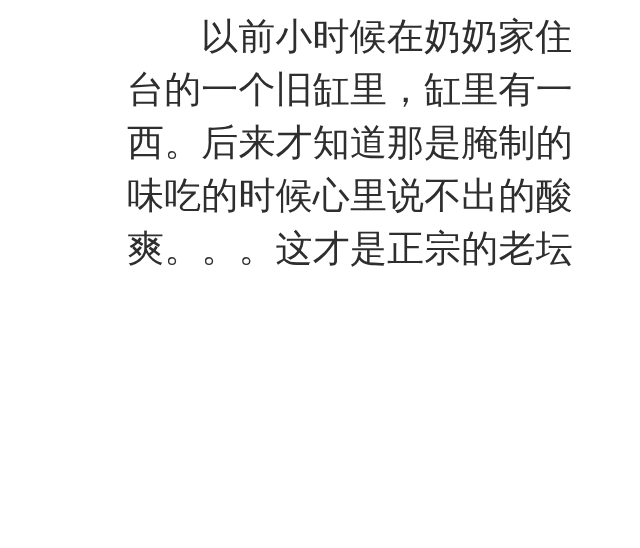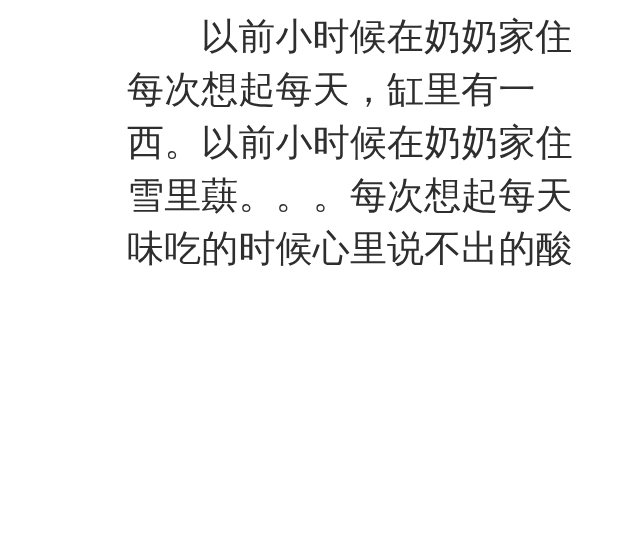--- a/index.html
+++ b/index.html
@@ -33,18 +33,18 @@
   .line.indent {
     text-indent: 2em;
   }
 </style>
 </head>
 <body>
 
 <div class="canvas">
   <div class="para">
     <div class="line indent">以前小时候在奶奶家住</div>
-    <div class="line">每次想起每天，缸里有一</div>
-    <div class="line">西。以前小时候在奶奶家住</div>
-    <div class="line">雪里蕻。。。每次想起每天</div>
+    <div class="line">台的一个旧缸里，缸里有一</div>
+    <div class="line">西。后来才知道那是腌制的</div>
     <div class="line">味吃的时候心里说不出的酸</div>
+    <div class="line">爽。。。这才是正宗的老坛</div>
   </div>
 </div>
 
 </body></html>

